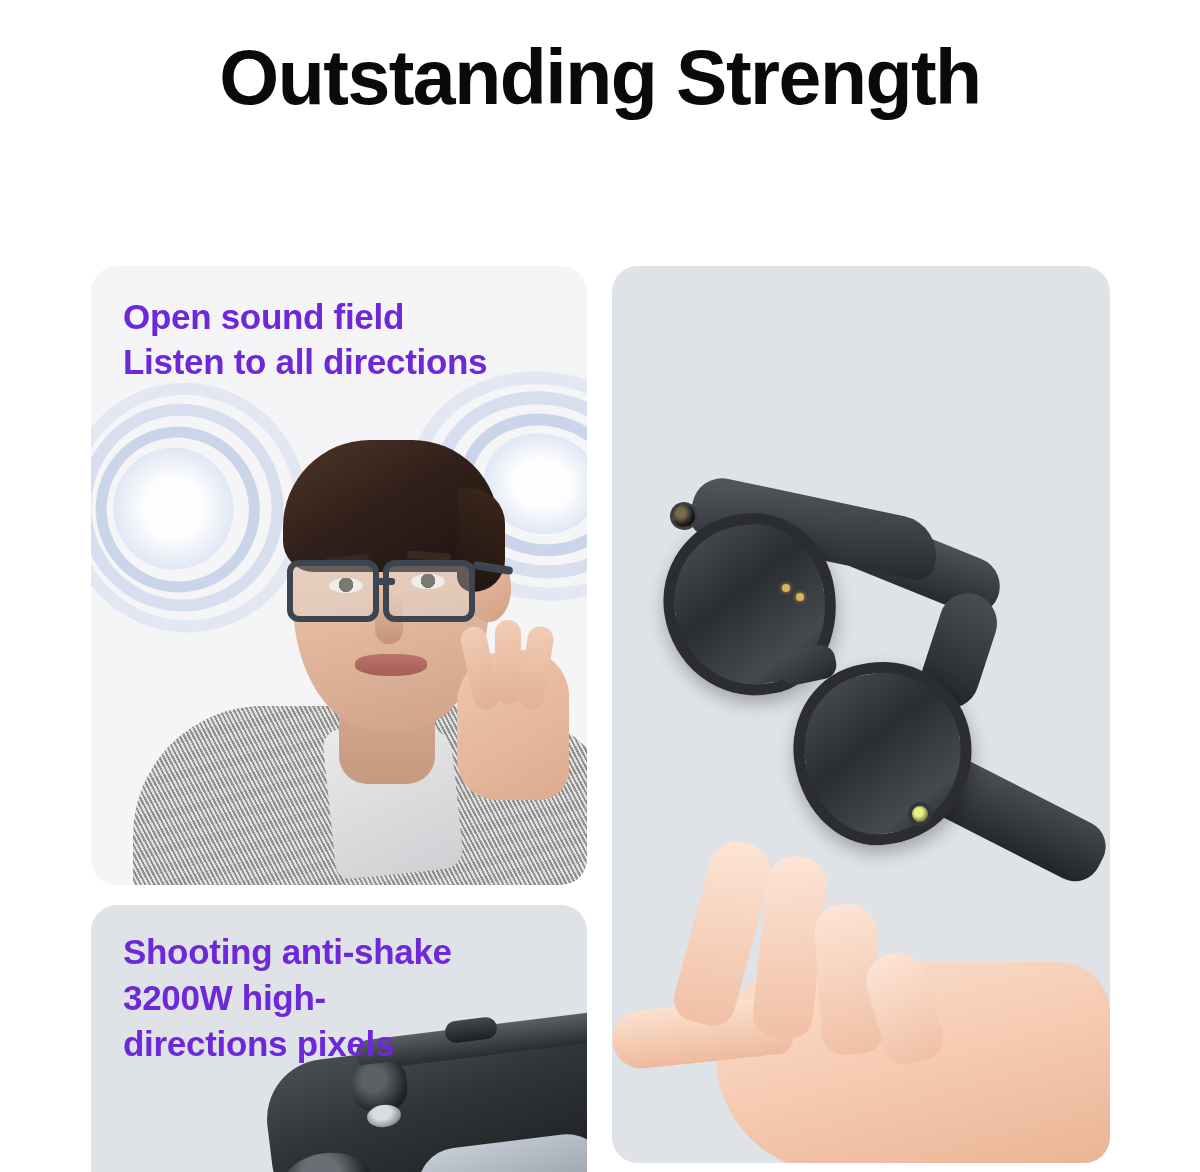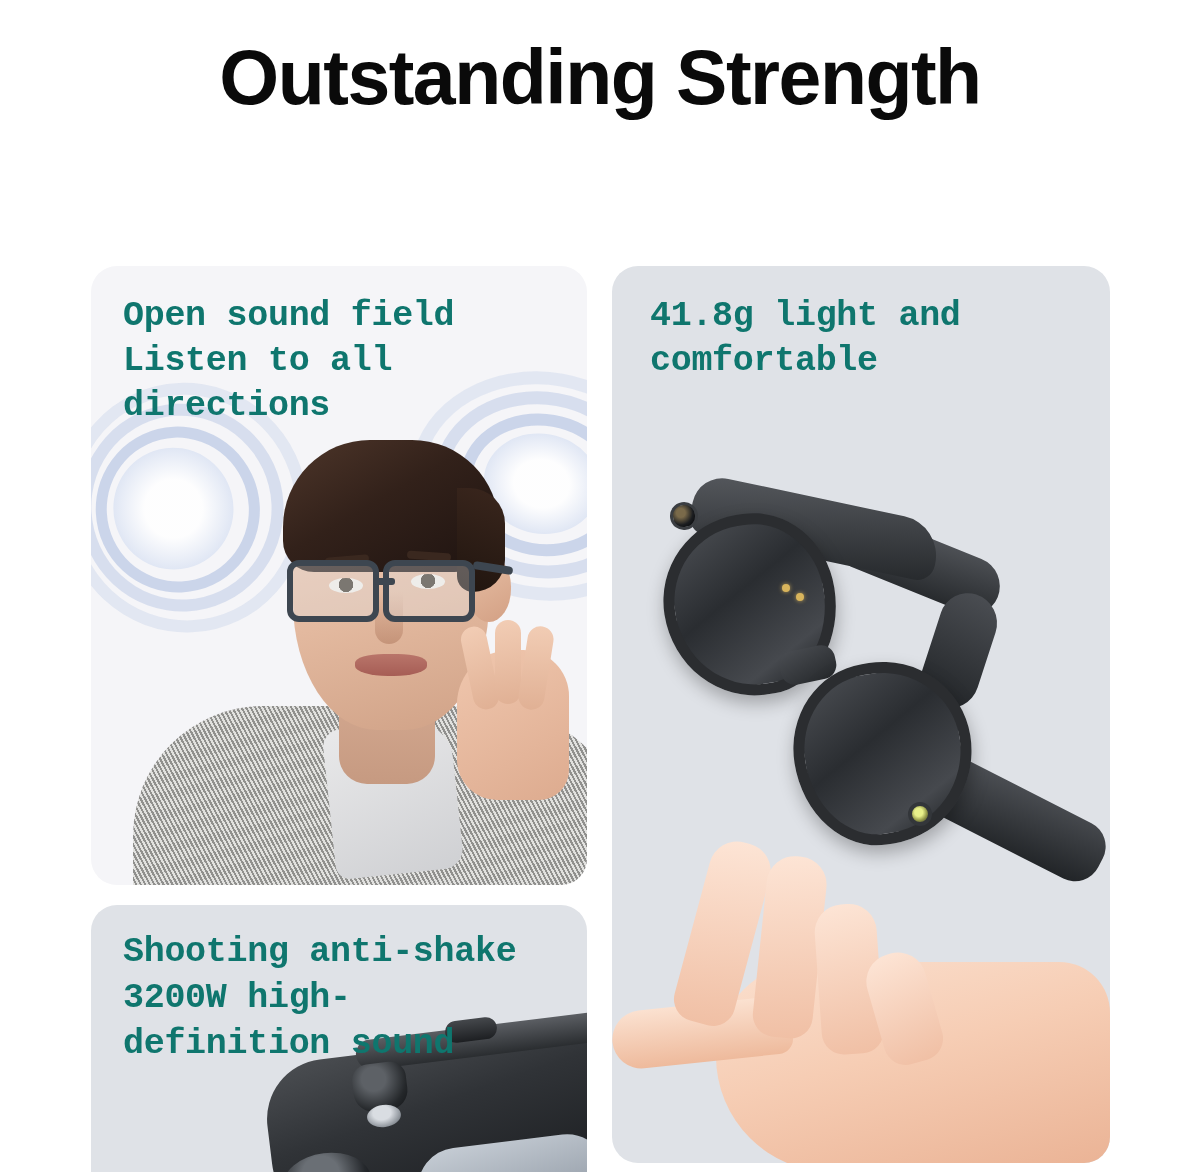--- a/index.html
+++ b/index.html
@@ -34,25 +34,24 @@
 
   .card {
     position:absolute;
     overflow:hidden;
     border-radius:26px;
   }
 
   .card-title {
     position:relative;
     z-index:6;
-    color:#0f766e;
+    color:#6d28d9;
     font-weight:bold;
     letter-spacing:-0.3px;
     white-space:pre-line;
-    font-family:Liberation Mono, monospace;
   }
 
   
   #card-sound {
     left:91px; top:0;
     width:496px; height:619px;
     background:#f5f5f8;
   }
   #card-sound .card-title {
     margin:28px 0 0 32px;
@@ -467,34 +466,32 @@
       <div class="sg-brow"></div>
       <div class="sg-lens upper"></div>
       <div class="sg-bridge"></div>
       <div class="sg-lens lower"></div>
       <div class="sg-camera"></div>
       <div class="sg-dot d1"></div>
       <div class="sg-dot d2"></div>
       <div class="sg-hinge"></div>
     </div>
 
-    <div class="card-title">41.8g light and
-comfortable</div>
   </div>
 
   <div class="card" id="card-camera">
 
     <div class="closeup">
       <div class="cu-frame"></div>
       <div class="cu-top-rail"></div>
       <div class="cu-button"></div>
       <div class="cu-knob"></div>
       <div class="cu-screw"></div>
       <div class="cu-lens"></div>
       <div class="cu-lens2"></div>
     </div>
 
     <div class="card-title">Shooting anti-shake
 3200W high-
-definition sound</div>
+directions pixels</div>
   </div>
 
 </div>
 
 </body></html>

